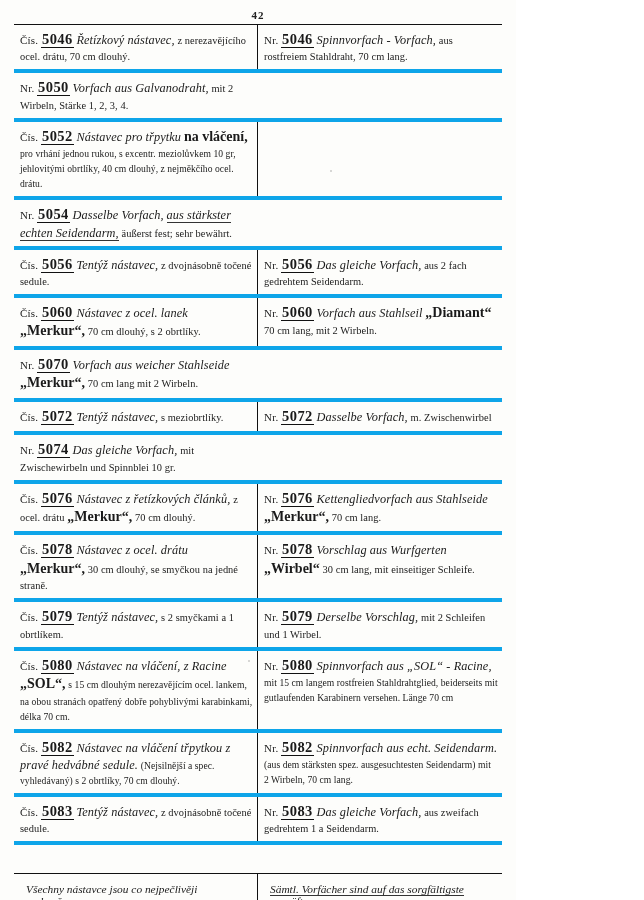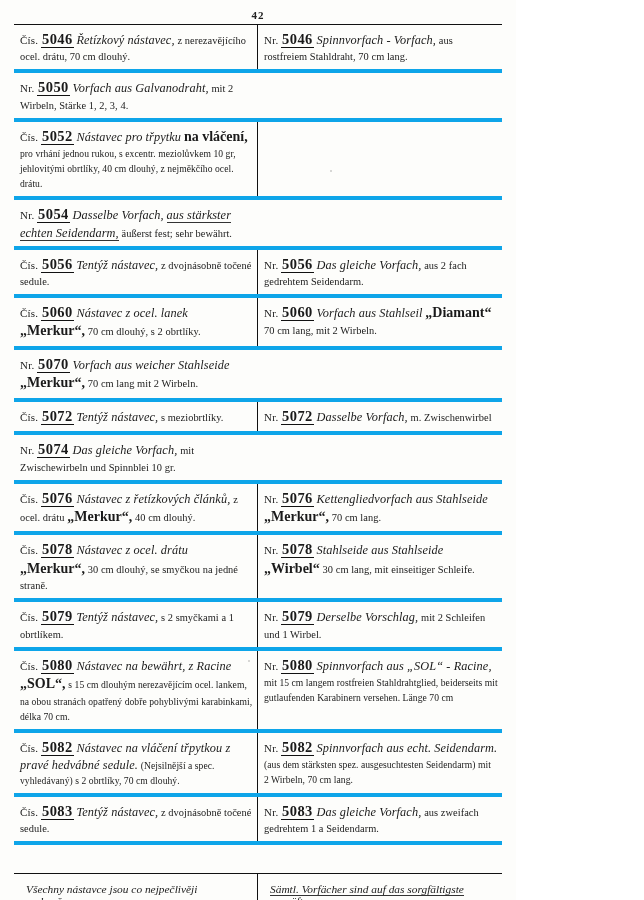--- a/index.html
+++ b/index.html
@@ -251,21 +251,21 @@
       </div>
     </div>
 
     <div class="row">
       <div class="col col-left">
         <div class="entry">
           <span class="num"><span class="lbl">Čís.</span> <span class="val">5076</span></span>
           <span class="title">Nástavec z řetízkových článků,</span>
           <span class="desc">z ocel. drátu</span>
           <span class="title-b">„Merkur“,</span>
-          <span class="desc">40 cm dlouhý.</span>
+          <span class="desc">70 cm dlouhý.</span>
         </div>
       </div>
       <div class="col col-right">
         <div class="entry">
           <span class="num"><span class="lbl">Nr.</span> <span class="val">5076</span></span>
           <span class="title">Kettengliedvorfach aus Stahlseide</span>
           <span class="title-b">„Merkur“,</span>
           <span class="desc">70 cm lang.</span>
         </div>
       </div>
@@ -276,21 +276,21 @@
         <div class="entry">
           <span class="num"><span class="lbl">Čís.</span> <span class="val">5078</span></span>
           <span class="title">Nástavec z ocel. drátu</span>
           <span class="title-b">„Merkur“,</span>
           <span class="desc">30 cm dlouhý, se smyčkou na jedné straně.</span>
         </div>
       </div>
       <div class="col col-right">
         <div class="entry">
           <span class="num"><span class="lbl">Nr.</span> <span class="val">5078</span></span>
-          <span class="title">Stahlseide aus Stahlseide</span>
+          <span class="title">Vorschlag aus Wurfgerten</span>
           <span class="title-b">„Wirbel“</span>
           <span class="desc">30 cm lang, mit einseitiger Schleife.</span>
         </div>
       </div>
     </div>
 
     <div class="row">
       <div class="col col-left">
         <div class="entry">
           <span class="num"><span class="lbl">Čís.</span> <span class="val">5079</span></span>
@@ -304,21 +304,21 @@
           <span class="title">Derselbe Vorschlag,</span>
           <span class="desc">mit 2 Schleifen und 1 Wirbel.</span>
         </div>
       </div>
     </div>
 
     <div class="row">
       <div class="col col-left">
         <div class="entry">
           <span class="num"><span class="lbl">Čís.</span> <span class="val">5080</span></span>
-          <span class="title">Nástavec na bewährt, z Racine</span>
+          <span class="title">Nástavec na vláčení, z Racine</span>
           <span class="title-b">„SOL“,</span>
           <span class="desc desc-sm">s 15 cm dlouhým nerezavějícím ocel. lankem, na obou stranách opatřený dobře pohyblivými karabinkami, délka 70 cm.</span>
         </div>
       </div>
       <div class="col col-right">
         <div class="entry">
           <span class="num"><span class="lbl">Nr.</span> <span class="val">5080</span></span>
           <span class="title">Spinnvorfach aus „SOL“ - Racine,</span>
           <span class="desc desc-sm">mit 15 cm langem rostfreien Stahldrahtglied, beiderseits mit gutlaufenden Karabinern versehen. Länge 70 cm</span>
         </div>

